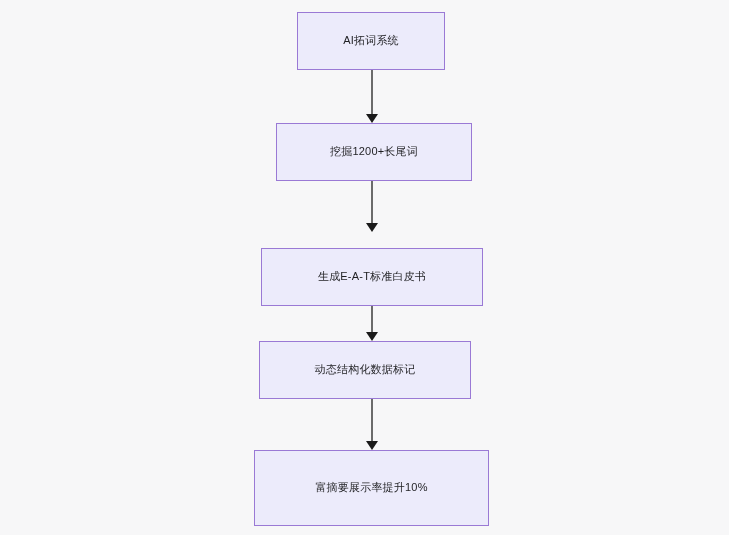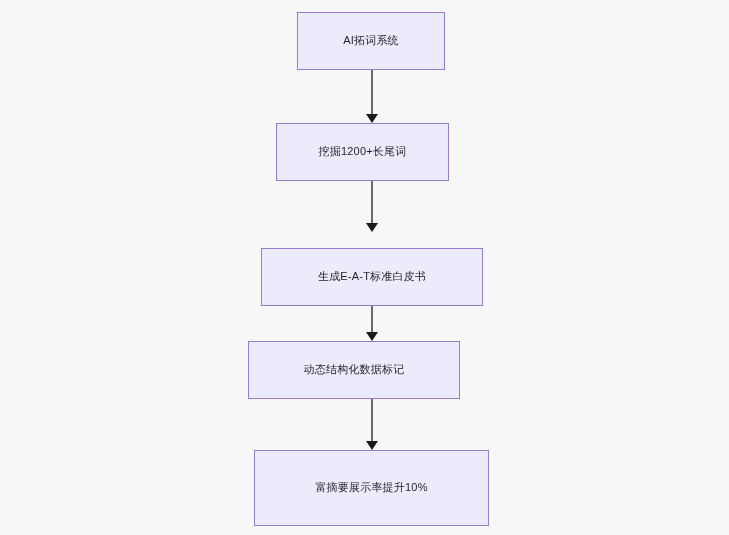--- a/index.html
+++ b/index.html
@@ -79,29 +79,29 @@
 
   <div class="connector" style="top:399px; height:51px;">
     <div class="line" style="height:42px;"></div>
     <div class="head" style="top:42px;"></div>
   </div>
 
   <div class="node" style="left:297px; top:12px; width:148px; height:58px;">
     <span>AI拓词系统</span>
   </div>
 
-  <div class="node" style="left:276px; top:123px; width:173px; height:58px;">
+  <div class="node" style="left:276px; top:123px; width:196px; height:58px;">
     <span>挖掘1200+长尾词</span>
   </div>
 
   <div class="node" style="left:261px; top:232px; width:222px; height:58px;margin-top:16px;">
     <span>生成E-A-T标准白皮书</span>
   </div>
 
-  <div class="node" style="left:248px; top:341px; width:212px; height:58px;">
+  <div class="node" style="left:259px; top:341px; width:212px; height:58px;">
     <span>动态结构化数据标记</span>
   </div>
 
   <div class="node" style="left:254px; top:450px; width:235px; height:76px;">
     <span>富摘要展示率提升10%</span>
   </div>
 
 </div>
 
 </body></html>

